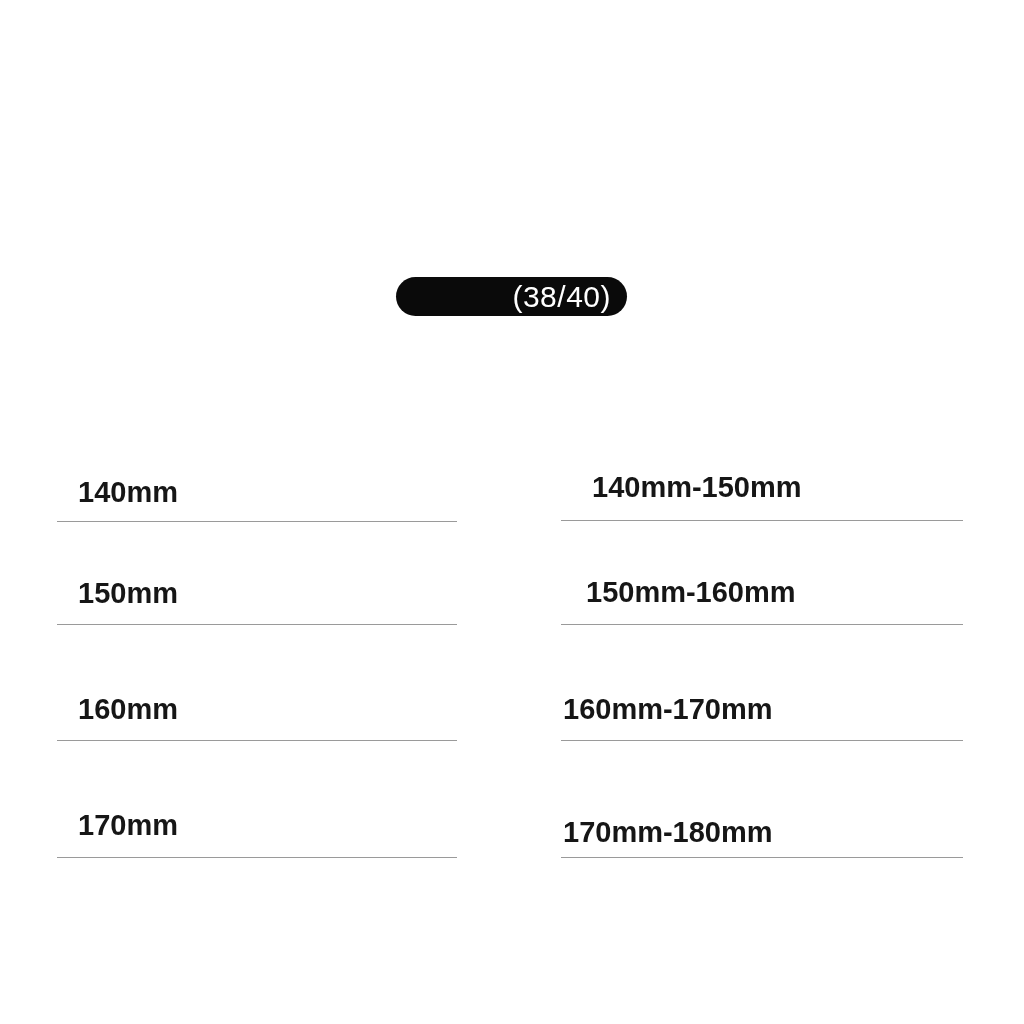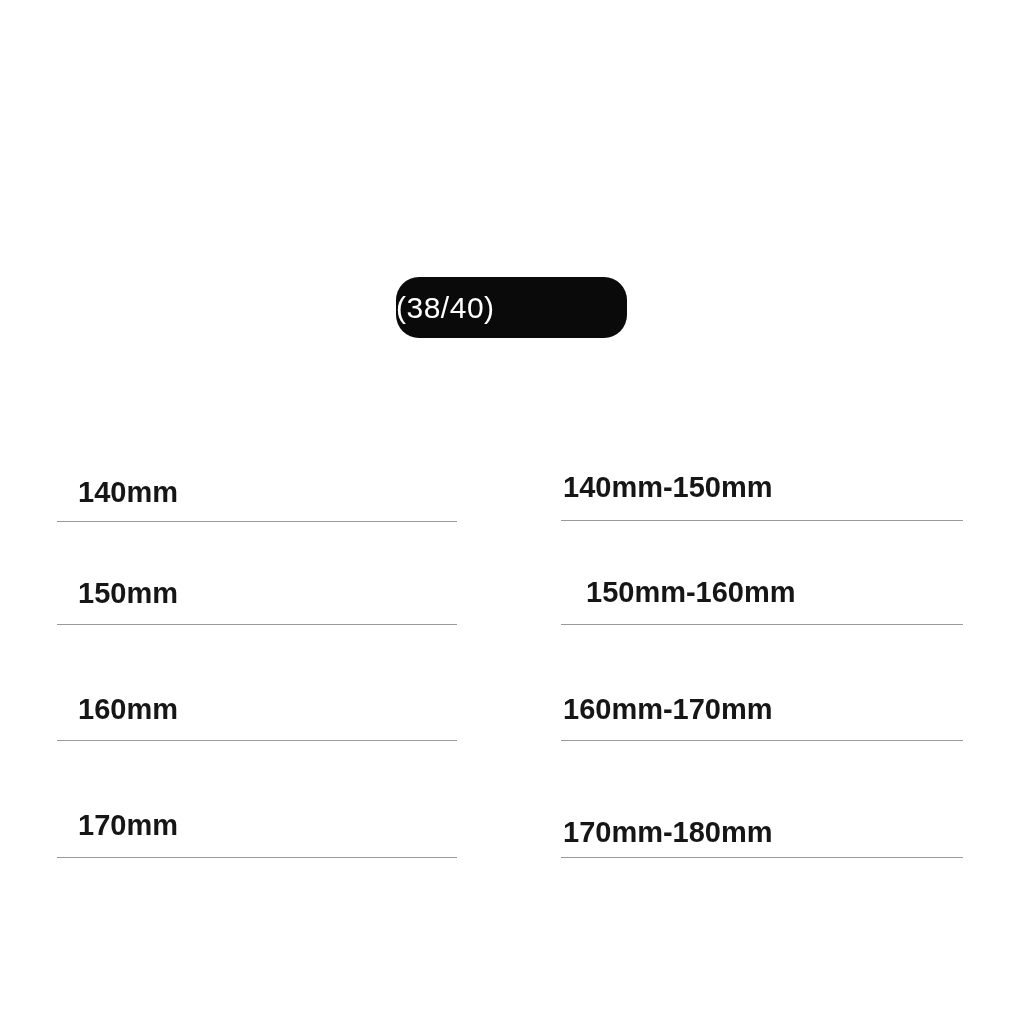--- a/index.html
+++ b/index.html
@@ -21,26 +21,27 @@
     inset: 0;
     background: #ffffff;
   }
 
   
   .badge {
     position: absolute;
     left: 396px;
     top: 277px;
     width: 231px;
-    height: 61px;
+    height: 39px;
     background: #0a0a0a;
     border-radius: 23px;
     box-sizing: border-box;
     display: flex;
     align-items: center;
+    justify-content: flex-end;
     padding-right: 16px;
   }
   .badge-text {
     color: #ffffff;
     font-size: 30px;
     line-height: 1;
     letter-spacing: 0.5px;
     white-space: nowrap;
   }
 
@@ -92,21 +93,21 @@
   .column.left  .r1 .option-label { top: 478px; }
   .column.left  .r1 .option-rule  { top: 521px; }
   .column.left  .r2 .option-label { top: 579px; }
   .column.left  .r2 .option-rule  { top: 624px; }
   .column.left  .r3 .option-label { top: 695px; }
   .column.left  .r3 .option-rule  { top: 740px; }
   .column.left  .r4 .option-label { top: 811px; }
   .column.left  .r4 .option-rule  { top: 857px; }
 
   
-  .column.right .r1 .option-label { top: 473px; }
+  .column.right .r1 .option-label { top: 473px; margin-left: 29px; }
   .column.right .r1 .option-rule  { top: 520px; }
   .column.right .r2 .option-label { top: 578px; margin-left: 23px; }
   .column.right .r2 .option-rule  { top: 624px; }
   .column.right .r3 .option-label { top: 695px; }
   .column.right .r3 .option-rule  { top: 740px; }
   .column.right .r4 .option-label { top: 818px; }
   .column.right .r4 .option-rule  { top: 857px; }
 </style>
 </head>
 <body>

